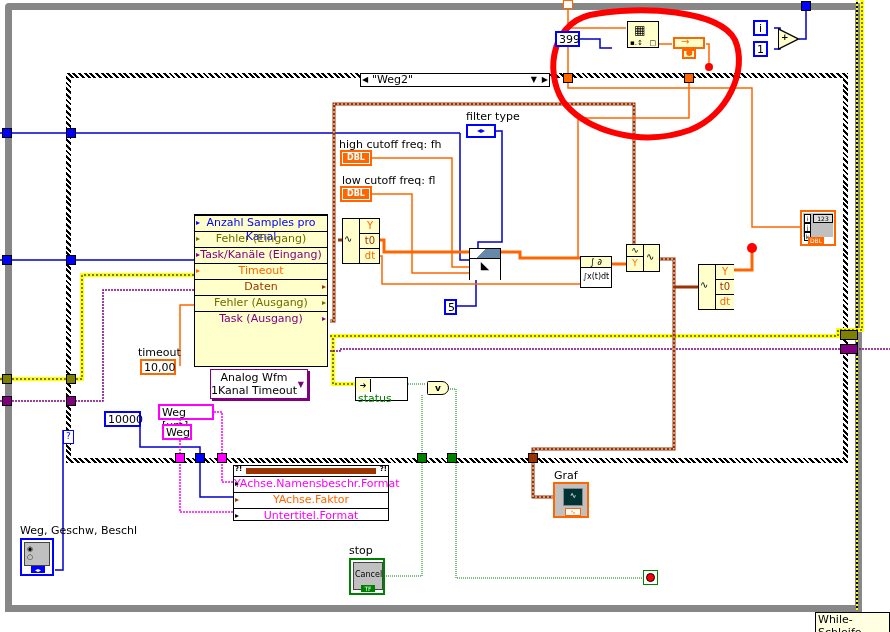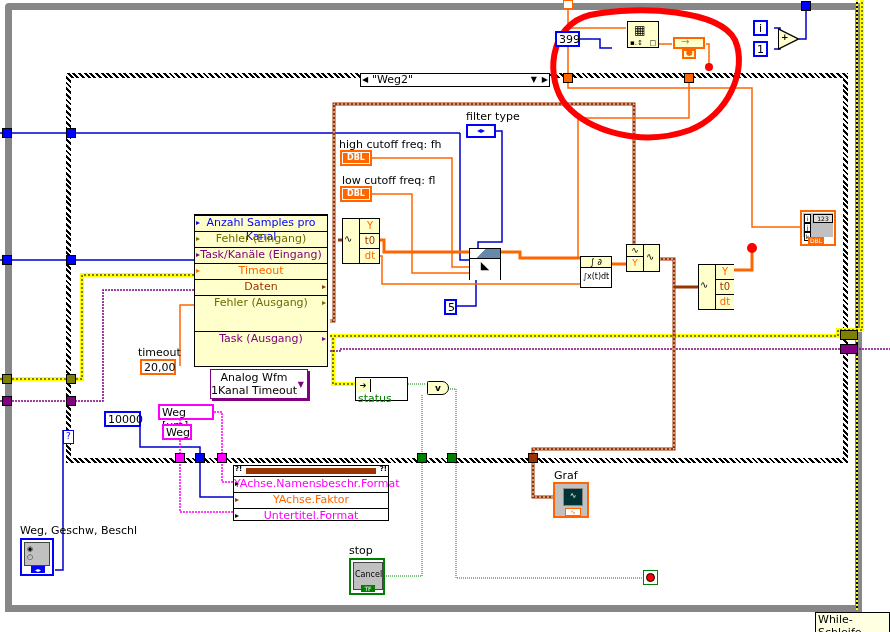--- a/index.html
+++ b/index.html
@@ -119,31 +119,31 @@
 <div class="tunnel" style="left:528px;top:453px;background:#993300;"></div>
 <div class="abs" style="left:63px;top:430px;width:9px;height:12px;border:1px solid #0000ff;background:#fff;color:#0000ff;font-size:9px;line-height:11px;text-align:center;">?</div>
 
 <div class="daq">
   <div class="row" style="color:#0000ff;"><span class="ar" style="left:1px;">▸</span><span>Anzahl Samples pro Kanal</span></div>
   <div class="row" style="color:#6b6b00;"><span class="ar" style="left:1px;">▸</span><span>Fehler (Eingang)</span></div>
   <div class="row" style="color:#800080;"><span class="ar" style="left:1px;">▸</span><span>Task/Kanäle (Eingang)</span></div>
   <div class="row" style="color:#ff6600;"><span class="ar" style="left:1px;">▸</span><span>Timeout</span></div>
   <div class="row" style="color:#993300;"><span>Daten</span><span class="ar" style="right:1px;">▸</span></div>
   <div class="row" style="color:#6b6b00;"><span>Fehler (Ausgang)</span><span class="ar" style="right:1px;">▸</span></div>
-  <div class="row" style="color:#800080;margin-top:20px;"><span>Task (Ausgang)</span><span class="ar" style="right:1px;">▸</span></div>
+  <div class="row" style="color:#800080;"><span>Task (Ausgang)</span><span class="ar" style="right:1px;">▸</span></div>
 </div>
 
 <div class="abs" style="left:210px;top:369px;width:98px;height:30px;border:1px solid #800080;background:#fff;box-shadow:2px 2px 0 #800080;font-size:11px;line-height:13px;color:#000;text-align:center;padding-top:1px;box-sizing:border-box;">
   <div style="margin-right:10px;">Analog Wfm</div>
   <div style="margin-right:10px;">1Kanal Timeout</div>
   <span style="position:absolute;right:3px;top:8px;color:#800080;font-size:8px;">▼</span>
 </div>
 
 <div class="label" style="left:138px;top:346px;">timeout</div>
-<div class="const-orange" style="left:140px;top:359px;width:36px;height:16px;">20,00</div>
+<div class="const-orange" style="left:140px;top:359px;width:36px;height:16px;">10,00</div>
 
 <div class="label" style="left:339px;top:138px;">high cutoff freq: fh</div>
 <div class="dbl" style="left:340px;top:150px;">
     <span>DBL</span>
   </div>
 <div class="label" style="left:342px;top:174px;">low cutoff freq: fl</div>
 <div class="dbl" style="left:340px;top:186px;">
     <span>DBL</span>
   </div>
 

